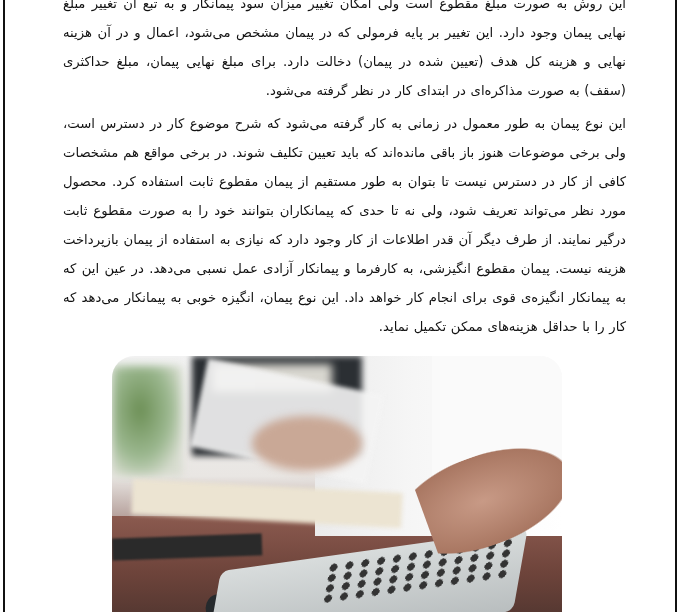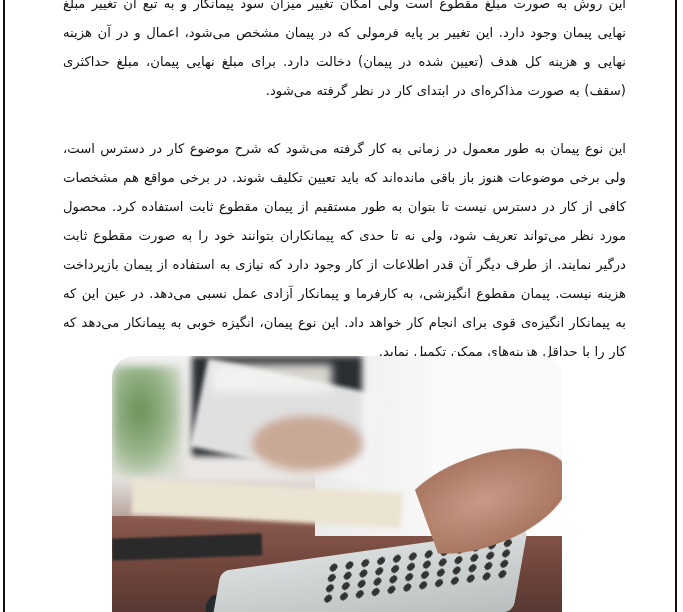--- a/index.html
+++ b/index.html
@@ -36,21 +36,21 @@
       text-align-last: right;
       color: #111;
     }
     .para {
       margin: 0;
       font-size: 13.2px;
       line-height: 29px;
       word-spacing: 0.5px;
     }
     .para + .para {
-      margin-top: 29px;
+      margin-top: 4px;
     }
     .figure {
       position: absolute;
       left: 112px;
       top: 356px;
       width: 450px;
       height: 300px;
       border-radius: 22px;
       overflow: hidden;
       background: linear-gradient(180deg, #f2f2f2 0%, #e9e6e3 40%, #7a5048 70%, #4a3530 100%);

